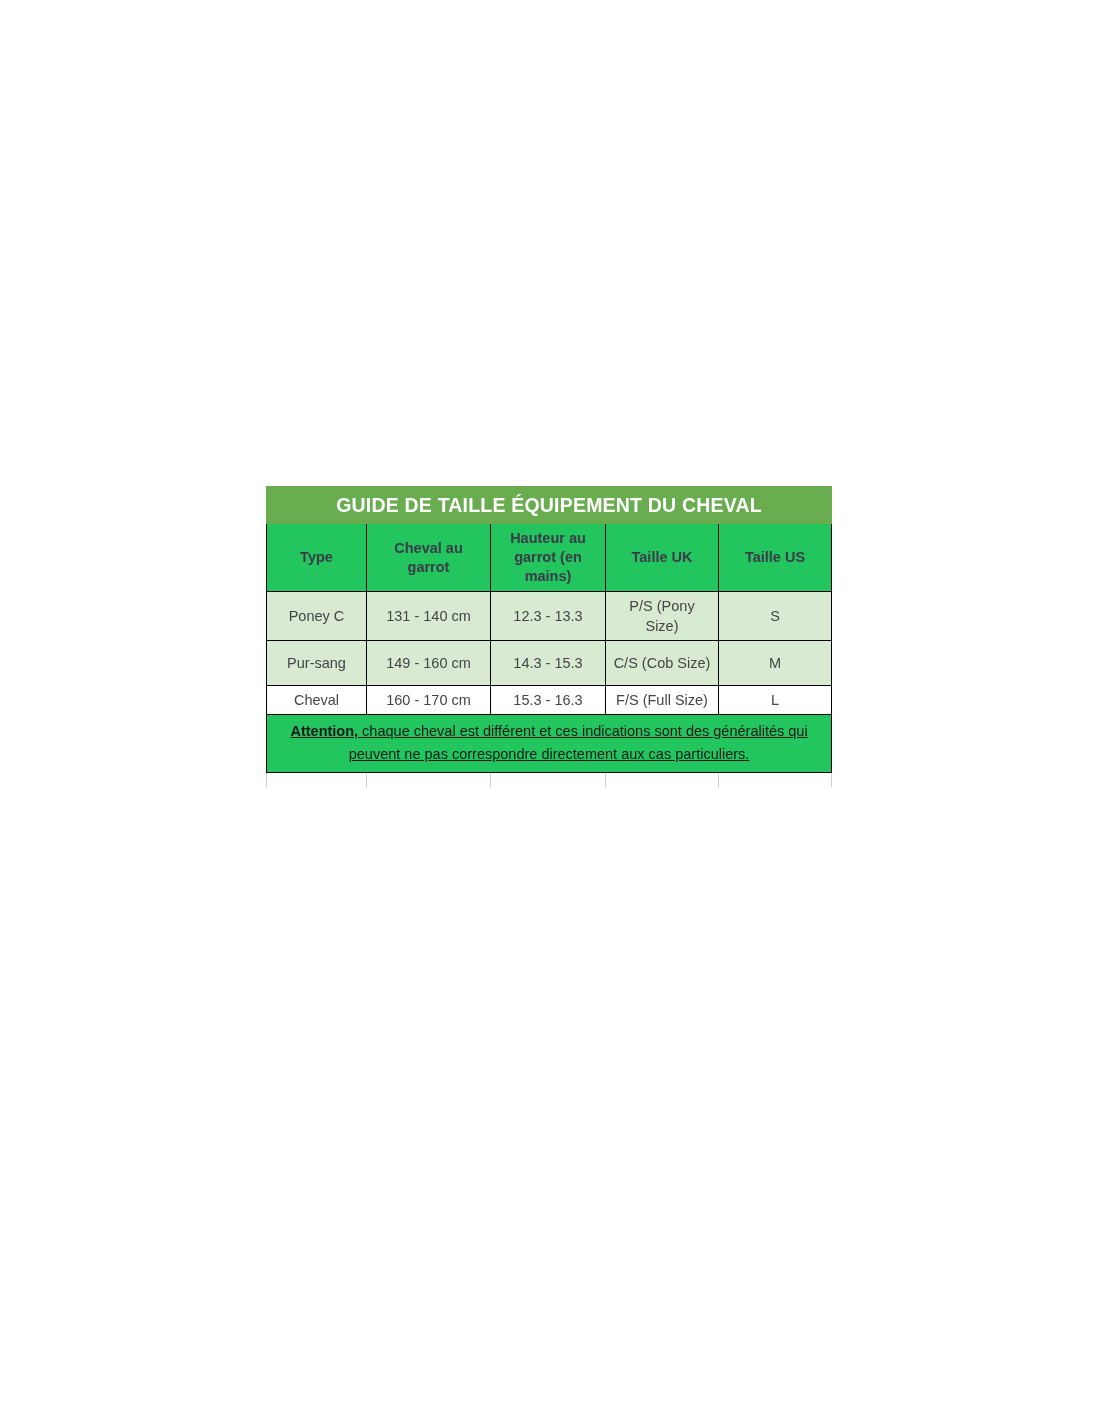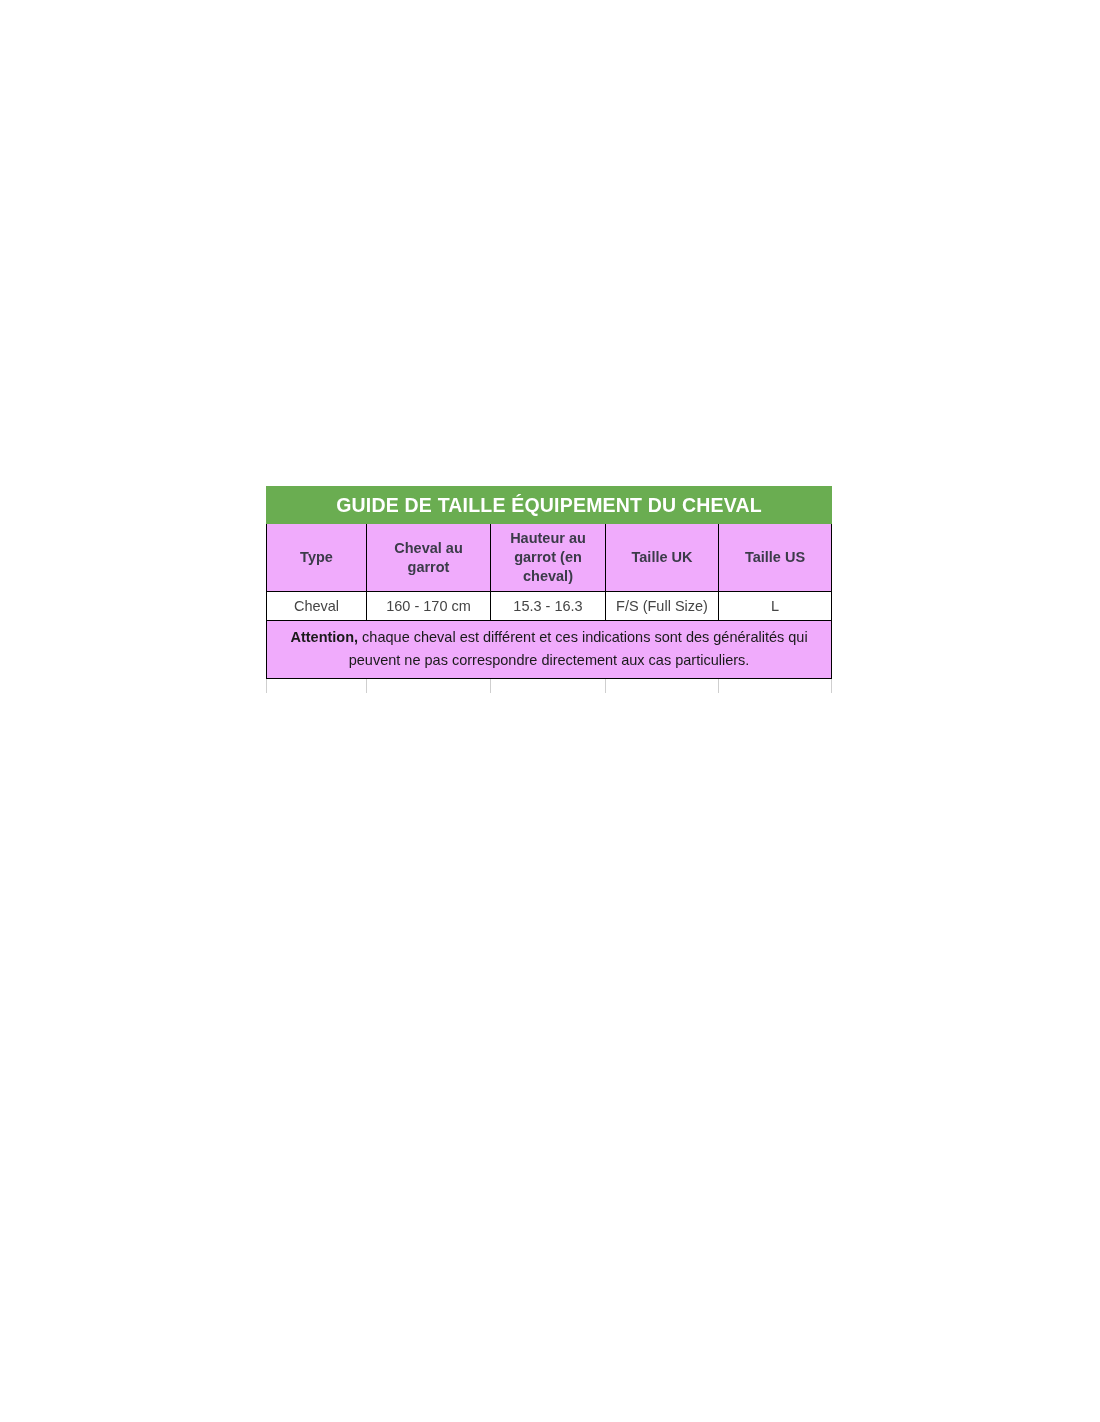--- a/index.html
+++ b/index.html
@@ -19,21 +19,21 @@
     position: absolute;
     left: 266px;
     top: 486px;
     width: 565px;
   }
 
   table.size-guide {
     width: 565px;
     border-collapse: collapse;
     table-layout: fixed;
-    background: #f0abfc;
+    background: #22c55e;
   }
 
   table.size-guide td,
   table.size-guide th {
     border: 1px solid #000000;
     padding: 0;
     vertical-align: middle;
     text-align: center;
   }
 
@@ -78,20 +78,21 @@
   tr.short td.cell { height: 18px; margin-top: 12px; }
 
   
   .note-cell {
     color: #1a1a1a;
     font-size: 14.5px;
     line-height: 23px;
     padding: 5px 6px 6px 6px !important;
     height: 40px;
     text-align: center;
+    text-decoration: underline;
   }
   .note-cell b { font-weight: bold; }
 
   
   .stub td {
     border: 1px solid #cfcfcf !important;
     border-top: 1px solid #bdbdbd !important;
     border-bottom: none !important;
     background: #ffffff;
     height: 14px;
@@ -117,29 +118,43 @@
         <col class="c5">
     </colgroup>
     <tbody>
       <tr>
         <td class="title-cell" colspan="5">GUIDE DE TAILLE ÉQUIPEMENT DU CHEVAL</td>
       </tr>
 
       <tr>
         <td class="col-head">Type</td>
         <td class="col-head">Cheval au garrot</td>
-        <td class="col-head">Hauteur au garrot (en cheval)</td>
+        <td class="col-head">Hauteur au garrot (en mains)</td>
         <td class="col-head">Taille UK</td>
         <td class="col-head">Taille US</td>
       </tr>
 
 
 
+      <tr class="shade tall">
+        <td class="cell">Poney C</td>
+        <td class="cell">131 - 140 cm</td>
+        <td class="cell">12.3 - 13.3</td>
+        <td class="cell">P/S (Pony Size)</td>
+        <td class="cell">S</td>
+      </tr>
 
 
+      <tr class="shade tall">
+        <td class="cell">Pur-sang</td>
+        <td class="cell">149 - 160 cm</td>
+        <td class="cell">14.3 - 15.3</td>
+        <td class="cell">C/S (Cob Size)</td>
+        <td class="cell">M</td>
+      </tr>
 
       <tr class="plain short">
         <td class="cell">Cheval</td>
         <td class="cell">160 - 170 cm</td>
         <td class="cell">15.3 - 16.3</td>
         <td class="cell">F/S (Full Size)</td>
         <td class="cell">L</td>
       </tr>
 
 

